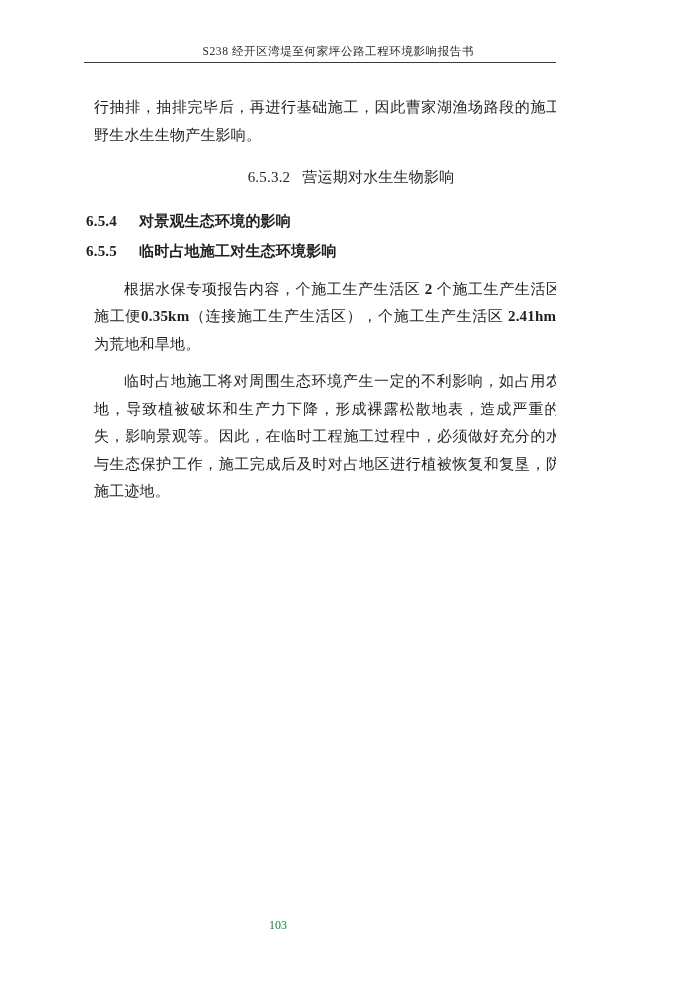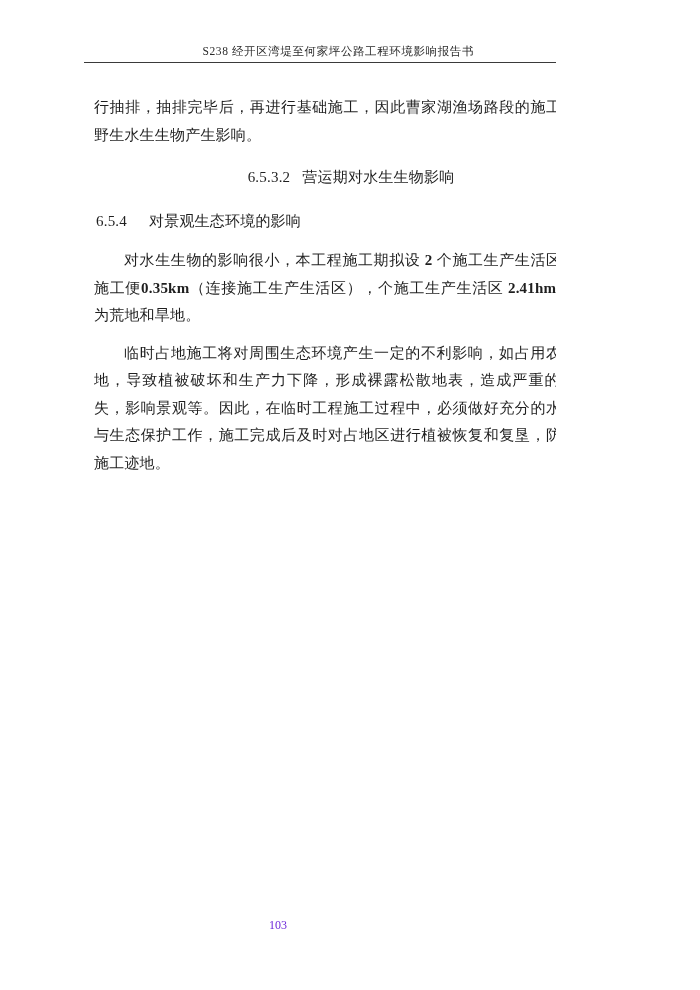--- a/index.html
+++ b/index.html
@@ -54,42 +54,42 @@
     margin: 15px;
     font-size: 15px;
     line-height: 27.5px;
     font-weight: normal;
     text-align: center;
   }
   .heading-l4 .heading-num {
     margin-right: 12px;
   }
   .heading-l3 {
-    margin: 12px;
+    margin: 2px;
     font-size: 15px;
     line-height: 27.5px;
     font-family: "Liberation Sans", "DejaVu Sans", sans-serif;
-    font-weight: normal;
+    font-weight: bold;
     text-align: left;
   }
   .heading-l3 .heading-num {
     margin-right: 22px;
     font-family: "Liberation Serif", "DejaVu Serif", serif;
   }
   .num {
     font-weight: bold;
   }
   .page-number {
     position: absolute;
     top: 918px;
     left: 0;
     width: 100%;
     text-align: center;
     font-size: 12px;
-    color: #6d28d9;
+    color: #15803d;
   }
 </style>
 </head>
 <body>
 
 <div class="page">
 
   <div class="header-title">S238 经开区湾堤至何家坪公路工程环境影响报告书</div>
   <div class="header-rule"></div>
 
@@ -103,23 +103,26 @@
     </div>
 
 
     <div class="heading-l3">
       <span class="heading-num">6.5.4</span><span>对景观生态环境的影响</span>
     </div>
 
 
 
 
+    <div class="heading-l3">
+      <span class="heading-num">6.5.5</span><span>临时占地施工对生态环境影响</span>
+    </div>
 
     <p class="para">
-      <span>对水生生物的影响很小，本工程施工期拟设 </span><span class="num">2</span><span> 个施工生产生活区、新修施工便</span><span class="num">0.35km</span><span>（连接施工生产生活区），个施工生产生活区 </span><span class="num">2.41hm²</span><span>，主要为荒地和旱地。</span>
+      <span>根据水保专项报告内容，个施工生产生活区 </span><span class="num">2</span><span> 个施工生产生活区、新修施工便</span><span class="num">0.35km</span><span>（连接施工生产生活区），个施工生产生活区 </span><span class="num">2.41hm²</span><span>，主要为荒地和旱地。</span>
     </p>
 
     <p class="para">临时占地施工将对周围生态环境产生一定的不利影响，如占用农田和林地，导致植被破坏和生产力下降，形成裸露松散地表，造成严重的水土流失，影响景观等。因此，在临时工程施工过程中，必须做好充分的水土保持与生态保护工作，施工完成后及时对占地区进行植被恢复和复垦，防止形成施工迹地。</p>
 
   </div>
 
   <div class="page-number">103</div>
 
 </div>
 

